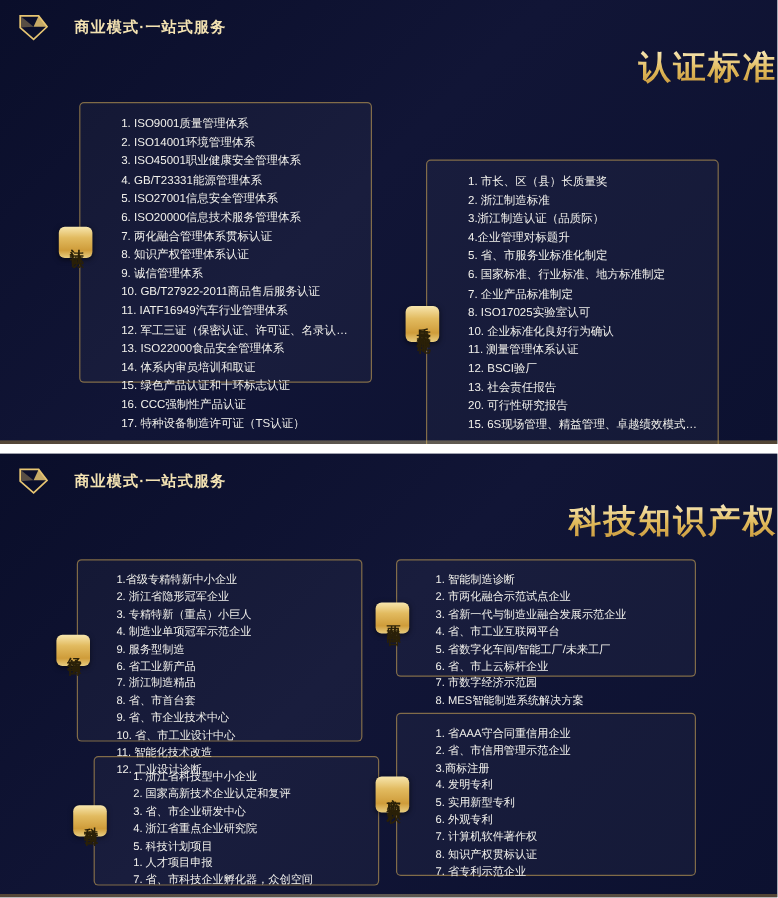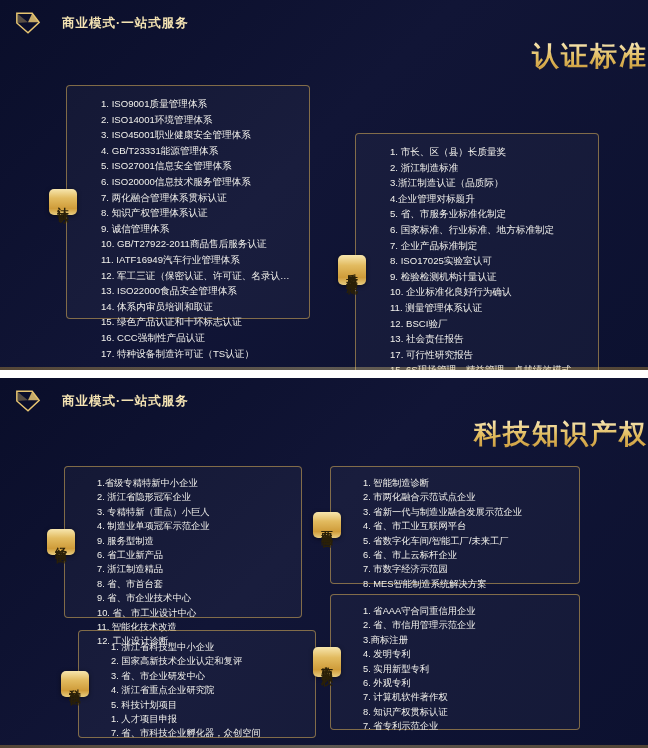--- a/index.html
+++ b/index.html
@@ -163,26 +163,25 @@
       <div class="tab">质量与标准化</div>
       <div class="card-body">
         <div class="item">1. 市长、区（县）长质量奖</div>
         <div class="item">2. 浙江制造标准</div>
         <div class="item">3.浙江制造认证（品质际）</div>
         <div class="item">4.企业管理对标题升</div>
         <div class="item">5. 省、市服务业标准化制定</div>
         <div class="item">6. 国家标准、行业标准、地方标准制定</div>
         <div class="item">7. 企业产品标准制定</div>
         <div class="item">8. ISO17025实验室认可</div>
-        <div class="item">9. 检验检测机构计量认证</div>
         <div class="item">10. 企业标准化良好行为确认</div>
         <div class="item">11. 测量管理体系认证</div>
         <div class="item">12. BSCI验厂</div>
         <div class="item">13. 社会责任报告</div>
-        <div class="item">17. 可行性研究报告</div>
+        <div class="item">20. 可行性研究报告</div>
         <div class="item">15. 6S现场管理、精益管理、卓越绩效模式导入</div>
       </div>
     </div>
   </section>
 
   <section class="slide slide2">
 
     <div class="brandbar">
       <svg class="logo-mark" viewBox="0 0 40 36">
         <path d="M4 4 L26 4 L36 17 L20 32 L4 18 Z" fill="none" stroke="#e7c572" stroke-width="2"></path>
@@ -218,21 +217,21 @@
         <div class="item">1. 浙江省科技型中小企业</div>
         <div class="item">2. 国家高新技术企业认定和复评</div>
         <div class="item">3. 省、市企业研发中心</div>
         <div class="item">4. 浙江省重点企业研究院</div>
         <div class="item">5. 科技计划项目</div>
         <div class="item">1. 人才项目申报</div>
         <div class="item">7. 省、市科技企业孵化器，众创空间</div>
       </div>
     </div>
 
-    <div class="card" id="card-two" style="left:330px; top:88px; width:250px; height:118px;">
+    <div class="card" id="card-two" style="left:330px; top:88px; width:250px; height:98px;">
       <div class="tab">两化融合</div>
       <div class="card-body">
         <div class="item">1. 智能制造诊断</div>
         <div class="item">2. 市两化融合示范试点企业</div>
         <div class="item">3. 省新一代与制造业融合发展示范企业</div>
         <div class="item">4. 省、市工业互联网平台</div>
         <div class="item">5. 省数字化车间/智能工厂/未来工厂</div>
         <div class="item">6. 省、市上云标杆企业</div>
         <div class="item">7. 市数字经济示范园</div>
         <div class="item">8. MES智能制造系统解决方案</div>

